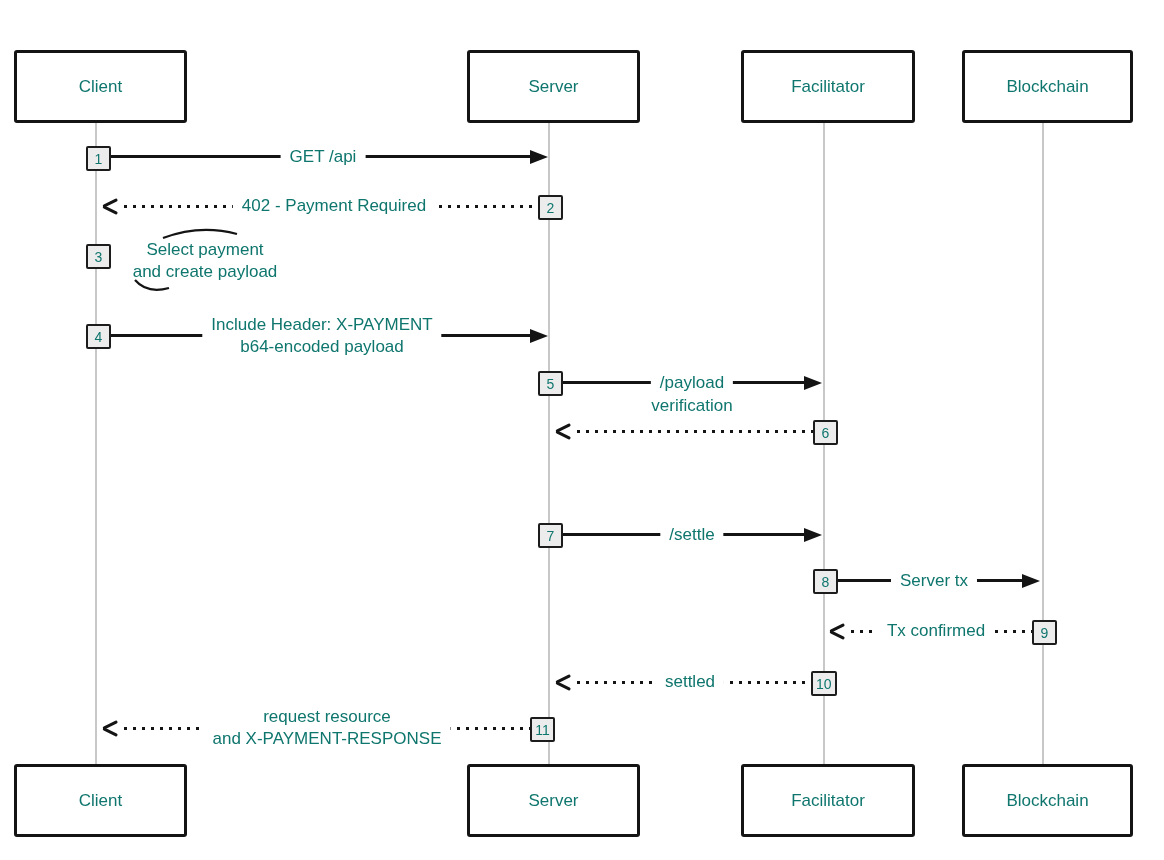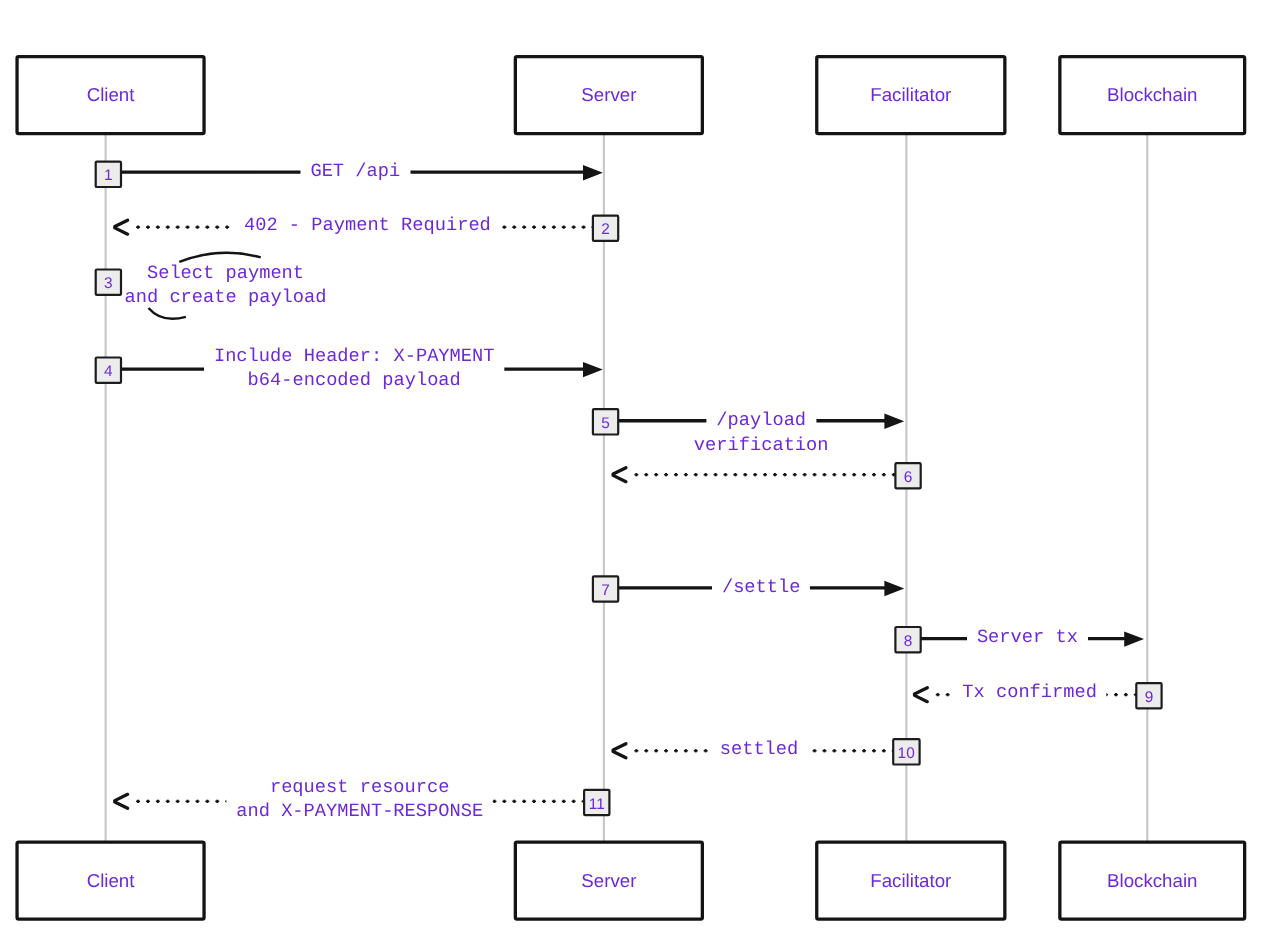--- a/index.html
+++ b/index.html
@@ -1,19 +1,19 @@
 <!DOCTYPE html>
 <html><head>
 <meta charset="utf-8">
 <title>Sequence Diagram</title>
 <style>
   html,body{margin:0;padding:0;background:#fff;}
   .canvas{
     position:relative;width:1164px;height:860px;background:#ffffff;
-    font-family:"Liberation Sans", sans-serif;color:#6d28d9;overflow:hidden;
+    font-family:"Liberation Sans", sans-serif;color:#0f766e;overflow:hidden;
   }
   .lifeline{
     position:absolute;top:117px;height:648px;width:2px;background:#c8c8c8;z-index:0;
   }
   .actor-box{
     position:absolute;height:67px;border:3px solid #141414;border-radius:3px;
     background:#fff;display:flex;align-items:center;justify-content:center;
     font-size:17px;z-index:2;
   }
   .badge{
@@ -35,21 +35,21 @@
   .arrow-open-left{position:absolute;width:17px;height:17px;z-index:2;}
   .arrow-open-left::before,.arrow-open-left::after{
     content:"";position:absolute;left:0;top:7px;width:16px;height:3px;
     background:#141414;border-radius:2px;transform-origin:left center;
   }
   .arrow-open-left::before{transform:rotate(-26deg);}
   .arrow-open-left::after{transform:rotate(26deg);}
   .msg-label{
     position:absolute;transform:translate(-50%,-50%);background:#fff;
     padding:0 9px;font-size:17px;line-height:22px;text-align:center;
-    white-space:pre-line;z-index:3;font-family:Liberation Mono, monospace;
+    white-space:pre-line;z-index:3;
   }
   .note-box{
     position:absolute;border:3px dashed #141414;background:#fff;
     display:flex;align-items:center;justify-content:center;text-align:center;
     font-size:17px;line-height:22px;white-space:pre-line;z-index:3;
   }
   .sketch{position:absolute;z-index:2;}
 </style>
 </head>
 <body>

